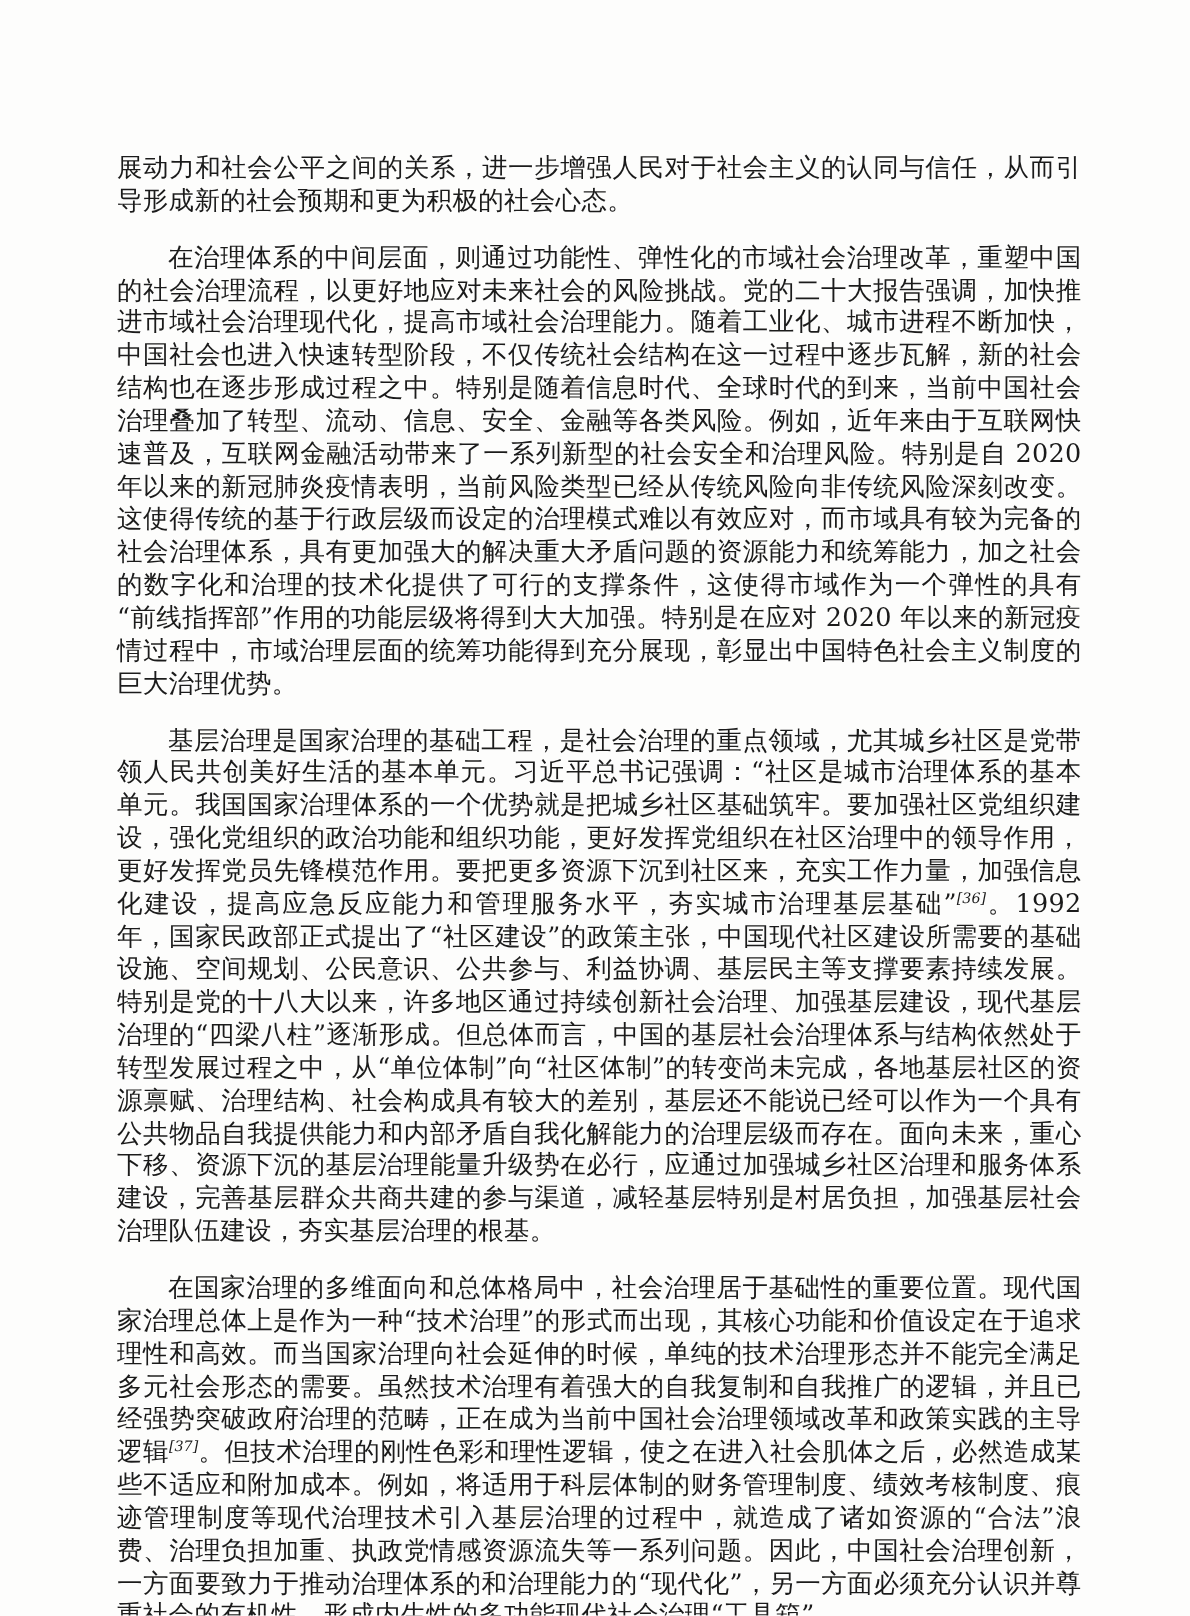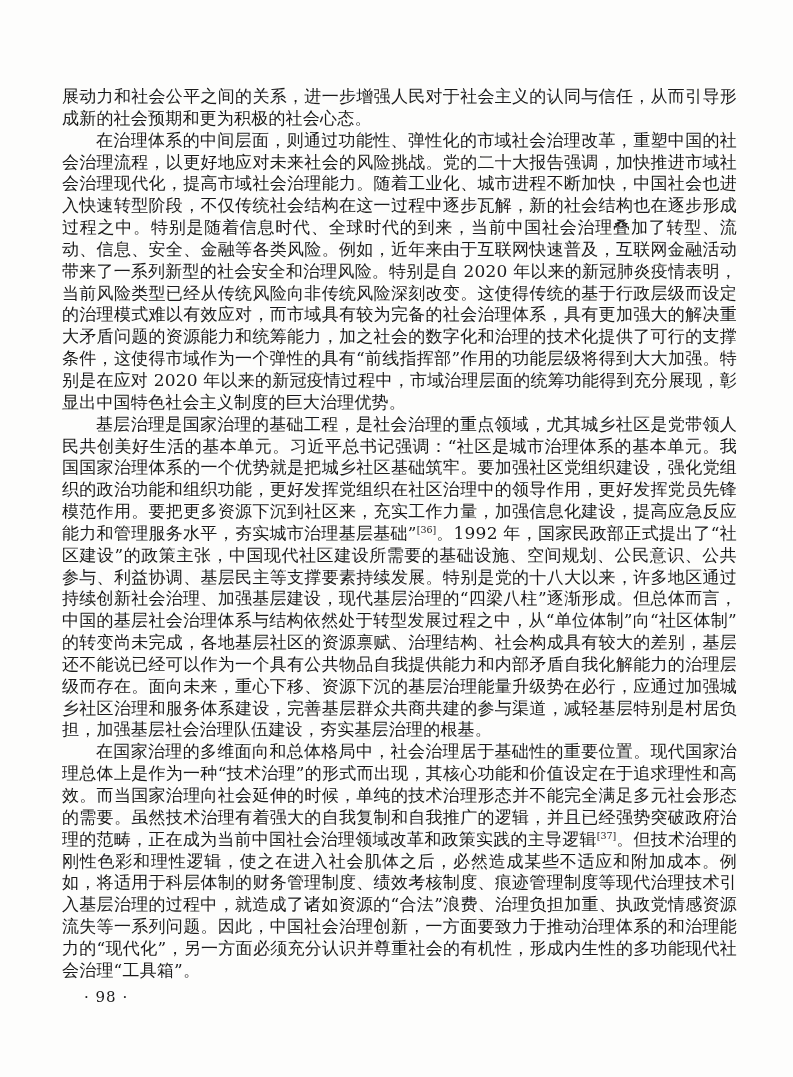--- a/index.html
+++ b/index.html
@@ -15,38 +15,39 @@
     position: relative;
     overflow: hidden;
   }
   .page {
     position: absolute;
     left: 62px;
     top: 86px;
     width: 675px;
   }
   p.para {
-    margin: 0;
+    margin: 16px;
     font-size: 17px;
     line-height: 21.85px;
     text-align: justify;
     text-justify: inter-ideograph;
     letter-spacing: 0.2px;
     word-break: break-all;
   }
   p.para.indent {
     text-indent: 2em;
   }
   sup.fnref {
     font-size: 9.5px;
     line-height: 0;
     letter-spacing: 0;
     vertical-align: baseline;
     position: relative;
     top: -6px;
+    font-style: italic;
   }
   .page-number {
     margin-top: 5px;
     padding-left: 22px;
     font-size: 15px;
     line-height: 20px;
     letter-spacing: 1px;
   }
 </style>
 </head>

